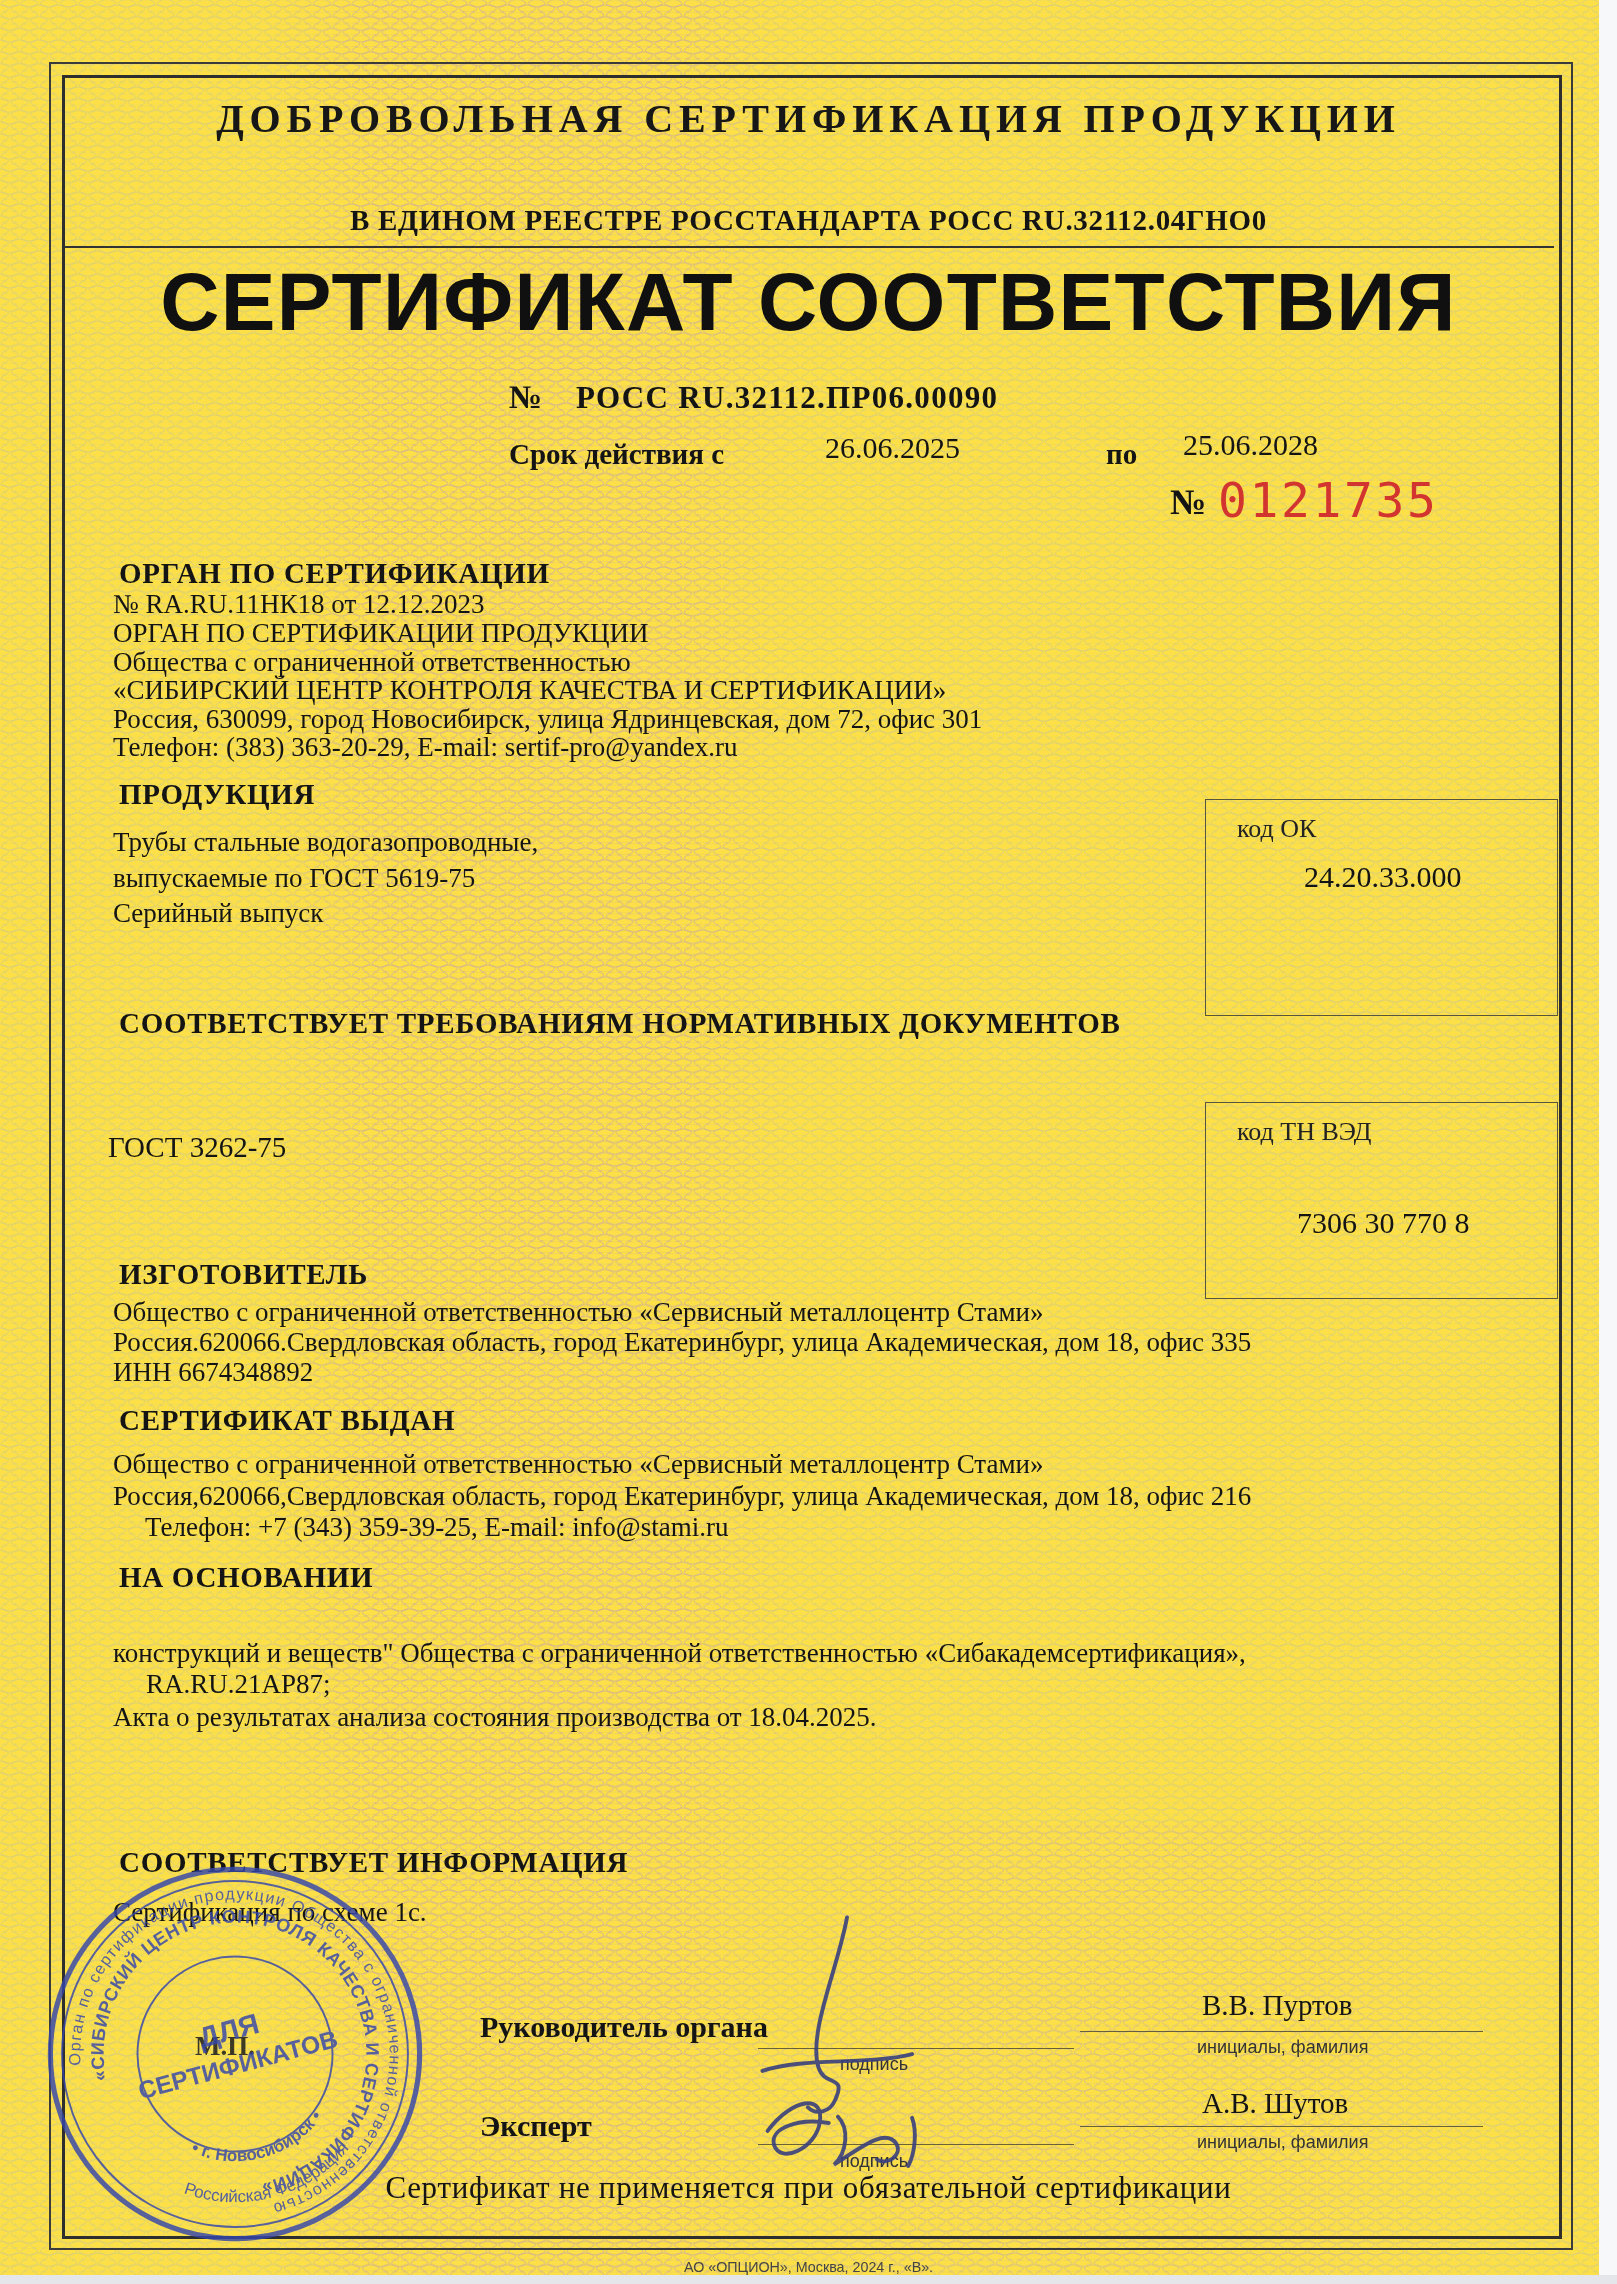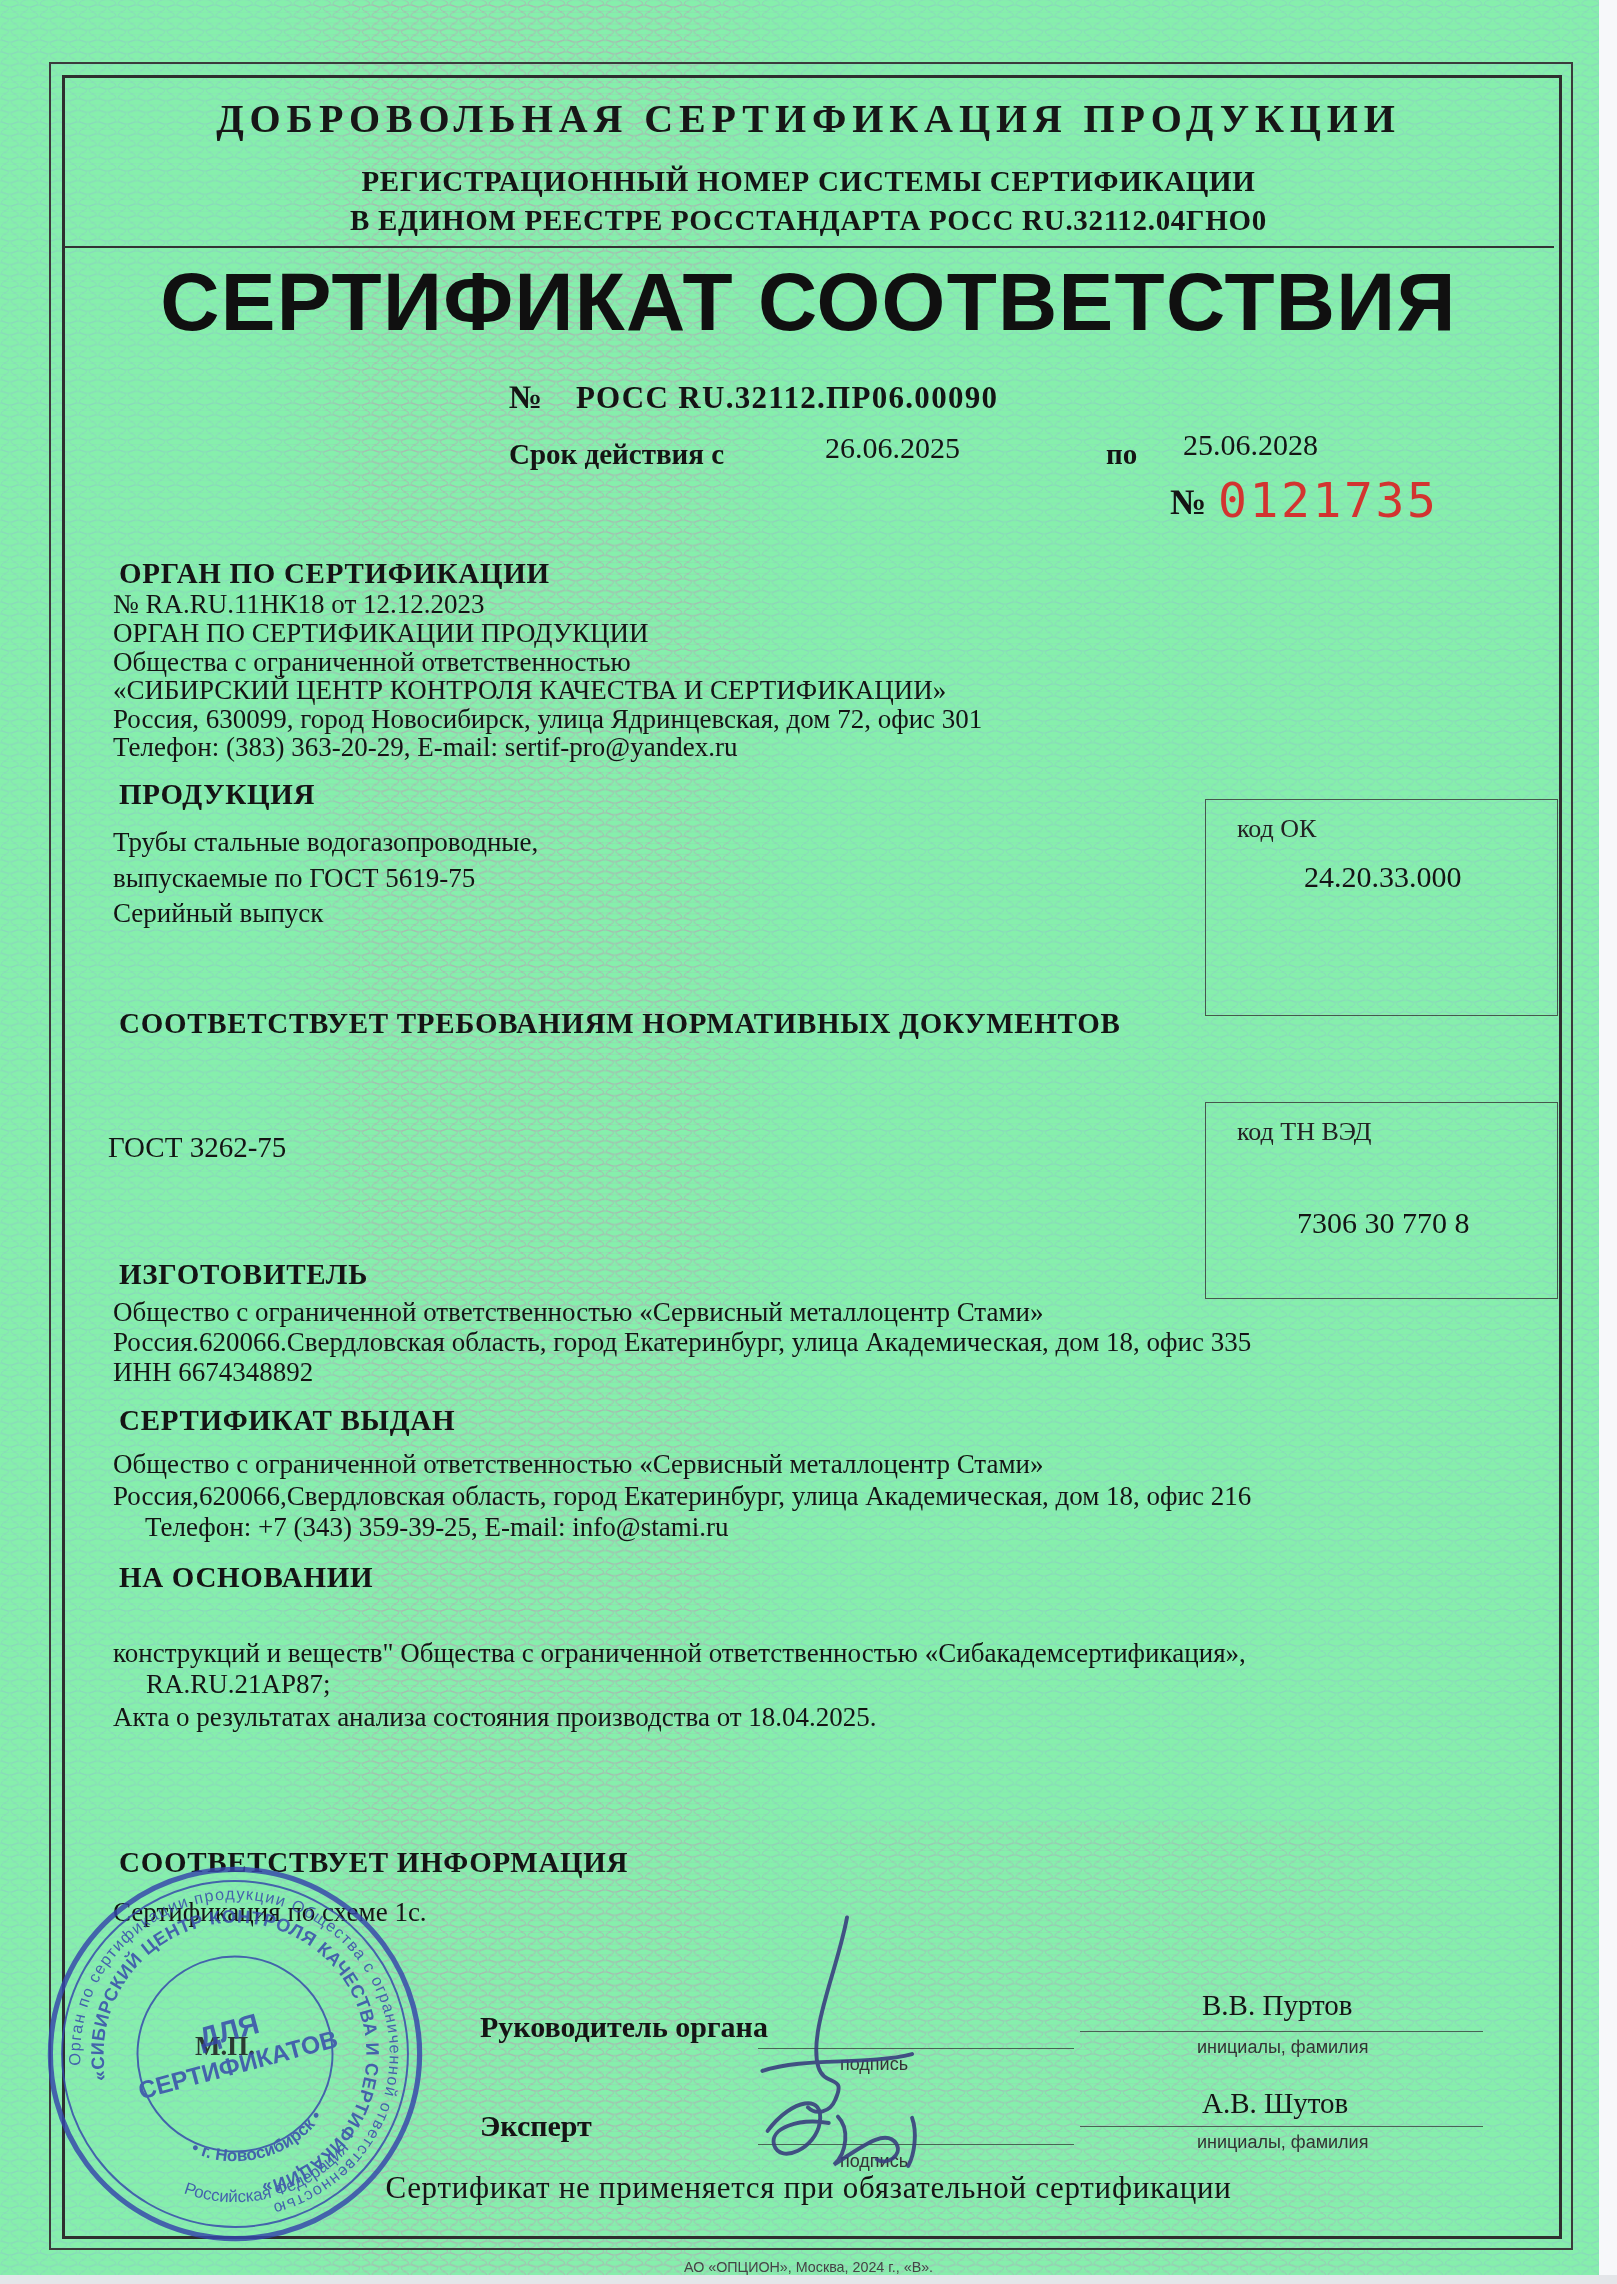--- a/index.html
+++ b/index.html
@@ -1,18 +1,18 @@
 <!DOCTYPE html>
 <html style="font-size:10.4px"><head>
 <meta charset="utf-8">
 <style>
   html,body{margin:0;padding:0;background:#ffffff;}
   .page{
     position:relative;width:1617px;height:2284px;overflow:hidden;
-    background:#86efac;
+    background:#fde047;
     font-family:"Liberation Serif","DejaVu Serif",serif;
     color:#141414;
   }
   .guilloche{position:absolute;left:0;top:0;z-index:0;}
   .outer-border{position:absolute;left:49px;top:62px;width:1520px;height:2184px;
     border:2px solid #3b3b3b;z-index:1;}
   .inner-border{position:absolute;left:62px;top:75px;width:1494px;height:2158px;
     border:3.3px solid #2e2e2e;z-index:1;}
   .hdr-rule{position:absolute;left:64px;top:246px;width:1490px;height:0;
     border-top:2.6px solid #333;z-index:2;}
@@ -77,21 +77,20 @@
     </defs>
     <rect x="0" y="0" width="2486" height="3511" fill="url(#gb)" opacity="0.45"></rect>
     <rect x="400" y="0" width="820" height="3511" fill="url(#gp)" opacity="0.5" mask="url(#bandMask)"></rect>
     <rect x="1130" y="2800" width="1140" height="700" fill="url(#gp)" opacity="0.3" mask="url(#bandMask2)"></rect>
   </svg>
 
   <div class="outer-border"></div>
   <div class="inner-border"></div>
 
   <div class="txt center sys-title">ДОБРОВОЛЬНАЯ СЕРТИФИКАЦИЯ ПРОДУКЦИИ</div>
-  <div class="txt center reg1">РЕГИСТРАЦИОННЫЙ НОМЕР СИСТЕМЫ СЕРТИФИКАЦИИ</div>
   <div class="txt center reg2">В ЕДИНОМ РЕЕСТРЕ РОССТАНДАРТА  РОСС RU.32112.04ГНО0</div>
   <div class="hdr-rule"></div>
   <div class="txt center doc-title">СЕРТИФИКАТ СООТВЕТСТВИЯ</div>
 
   <div class="txt no-sign" style="left:509px;top:379px;">№</div>
   <div class="txt cert-no" style="left:576px;top:380px;">РОСС  RU.32112.ПР06.00090</div>
 
   <div class="txt bold44" style="left:509px;top:438px;">Срок действия  с</div>
   <div class="txt date" style="left:825px;top:431px;">26.06.2025</div>
   <div class="txt bold44" style="left:1106px;top:438px;">по</div>

